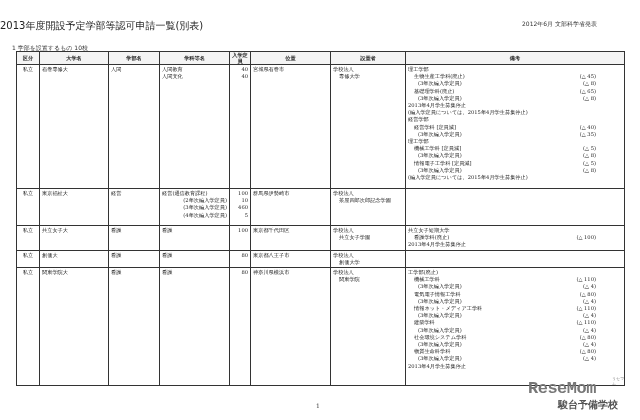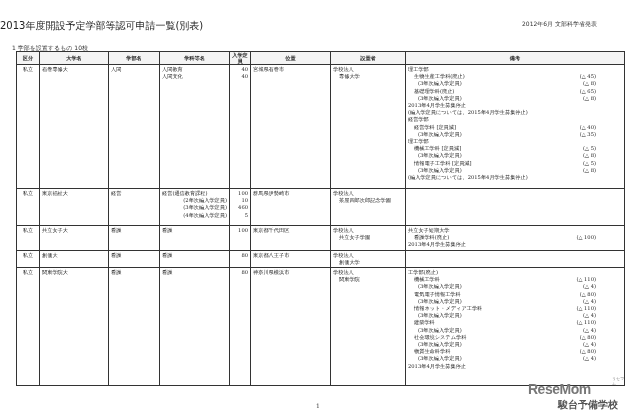--- a/index.html
+++ b/index.html
@@ -12,21 +12,21 @@
   table.grid th, table.grid td { border: 1px solid #333; vertical-align: top; padding: 1px 2px; overflow: hidden; }
   table.grid th { font-family: "DejaVu Sans", sans-serif; font-weight: bold; text-align: center; vertical-align: middle; background: #f4f4f4; height: 13px; padding: 0 1px; line-height: 6px; }
   table.grid td.num { text-align: right; }
   .line { display: block; white-space: nowrap; }
   .ind1 { padding-left: 6px; }
   .ind2 { padding-left: 10px; }
   .note-row { display: flex; justify-content: space-between; white-space: nowrap; }
   .note-row .amt { padding-right: 26px; }
   .page-number { position: absolute; left: 316px; top: 402px; font-size: 6px; color: #333; }
   .logo { position: absolute; left: 528px; top: 380px; width: 100px; height: 36px; }
-  .logo-main { font-family: Liberation Sans, sans-serif; font-weight: bold; font-size: 14px; color: #777; letter-spacing: -0.5px; line-height: 18px; }
+  .logo-main { font-family: Liberation Mono, monospace; font-weight: bold; font-size: 17px; color: #777; letter-spacing: -0.5px; line-height: 18px; }
   .logo-ruby { position: absolute; left: 84px; top: -4px; font-size: 4px; color: #888; font-family: "DejaVu Sans", sans-serif; }
   .logo-sub { font-family: "DejaVu Sans", sans-serif; font-size: 10px; color: #555; padding-left: 30px; font-weight: bold; }
 </style>
 </head>
 <body>
 
 <div class="title">2013年度開設予定学部等認可申請一覧(別表)</div>
 <div class="pubinfo">2012年6月 文部科学省発表</div>
 <div class="section">1 学部を設置するもの 10校</div>
 

